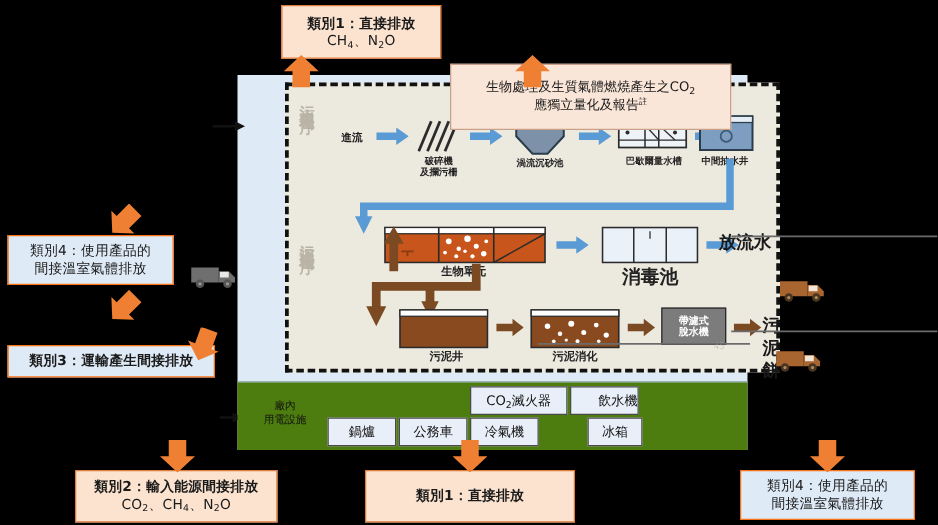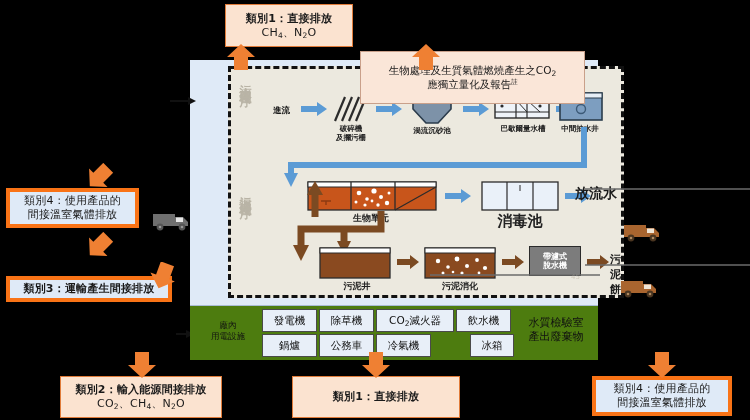--- a/index.html
+++ b/index.html
@@ -16,21 +16,21 @@
     display:flex;flex-direction:column;align-items:center;justify-content:center;
     text-align:center;line-height:1.25;
   }
   .box-orange{
     background:#fbe3d0;border:1px solid #e07b39;
   }
   .box-peach{
     background:#fae6d8;border:1px solid #c9a08a;
   }
   .box-blue{
-    background:#dfeaf7;border:4px solid #f97316;
+    background:#dfeaf7;border:1px solid #f97316;
   }
   .box .l1{font-weight:bold;font-size:11px;letter-spacing:.2px;}
   .box .l2{font-size:11px;letter-spacing:.2px;}
   .box .n1{font-size:10.5px;}
   sub{font-size:7.5px;vertical-align:baseline;position:relative;top:2px;}
   sup{font-size:6.5px;vertical-align:baseline;position:relative;top:-4px;}
   .fat-arrow{position:absolute;}
   .fat-arrow svg{display:block;}
 
   
@@ -267,21 +267,21 @@
   <div class="abs" style="left:298px;top:177px;width:52px;height:30px;background:#7c7c7c;border:1px solid #2b2b2b;display:flex;align-items:center;justify-content:center;">
     <span class="lbl" style="position:static;color:#fff;font-size:8px;white-space:pre-line;width:50px;">帶濾式
 脫水機</span>
   </div>
 
   <div class="abs brown-arrow" style="left:356px;top:186px;">
     <svg width="22" height="14" viewBox="0 0 22 14">
         <path d="M0 4h13V0l9 7-9 7v-4H0z" fill="#7b4a22"></path>
       </svg>
   </div>
-  <div class="abs" style="left:351px;top:183px;font-size:11px;font-weight:bold;margin-left:28px;">污泥餅</div>
+  <div class="abs" style="left:351px;top:183px;font-size:14px;font-weight:bold;margin-left:28px;">污泥餅</div>
 
   <div class="pagenum" style="left:340px;top:204px;">45</div>
 </div>
 
 <div class="abs" style="left:585px;top:180px;width:165px;height:110px;">
   <svg width="165" height="110" viewBox="0 0 165 110">
     <line x1="0" y1="9" x2="165" y2="9" stroke="#6b6b6b" stroke-width="1.4"></line>
     <line x1="-30" y1="85" x2="165" y2="85" stroke="#6b6b6b" stroke-width="1.4"></line>
   </svg>
 </div>
@@ -301,50 +301,40 @@
       <path d="M0 5h10v-3l8 4-8 4v-3H0z" fill="#111"></path>
     </svg>
 </div>
 
 <div class="abs" id="eqrow">
   <div class="eqside" style="left:10px;top:14px;width:56px;">
     <div>廠內</div>
     <div>用電設施</div>
   </div>
 
-  <div class="eqcell" style="left:72px;top:3px;width:55px;height:23px;">
-    <span>發電機</span>
-  </div>
-  <div class="eqcell" style="left:129px;top:3px;width:55px;height:23px;">
-    <span>除草機</span>
-  </div>
   <div class="eqcell" style="left:186px;top:3px;width:78px;height:23px;">
     <span>CO<sub>2</sub>滅火器</span>
   </div>
-  <div class="eqcell" style="left:266px;top:3px;width:55px;height:23px;">
+  <div class="eqcell" style="left:266px;top:3px;width:55px;height:23px;justify-content:flex-end;">
     <span>飲水機</span>
   </div>
 
   <div class="eqcell" style="left:72px;top:28px;width:55px;height:23px;">
     <span>鍋爐</span>
   </div>
   <div class="eqcell" style="left:129px;top:28px;width:55px;height:23px;">
     <span>公務車</span>
   </div>
   <div class="eqcell" style="left:186px;top:28px;width:55px;height:23px;">
     <span>冷氣機</span>
   </div>
   <div class="eqcell" style="left:243px;top:28px;width:44px;height:23px;margin-left:37px;">
     <span>冰箱</span>
   </div>
 
-  <div class="eqright" style="left:324px;top:10px;width:84px;">
-    <div>水質檢驗室</div>
-    <div>產出廢棄物</div>
-  </div>
 </div>
 
 <div class="box box-orange" style="left:225px;top:4px;width:128px;height:43px;">
   <div class="l1">類別1：直接排放</div>
   <div class="l2">CH<sub>4</sub>、N<sub>2</sub>O</div>
 </div>
 
 <div class="box box-peach" style="left:360px;top:4px;width:225px;height:53px;margin-top:47px;">
   <div class="n1">生物處理及生質氣體燃燒產生之CO<sub>2</sub></div>
   <div class="n1">應獨立量化及報告<sup>註</sup></div>

